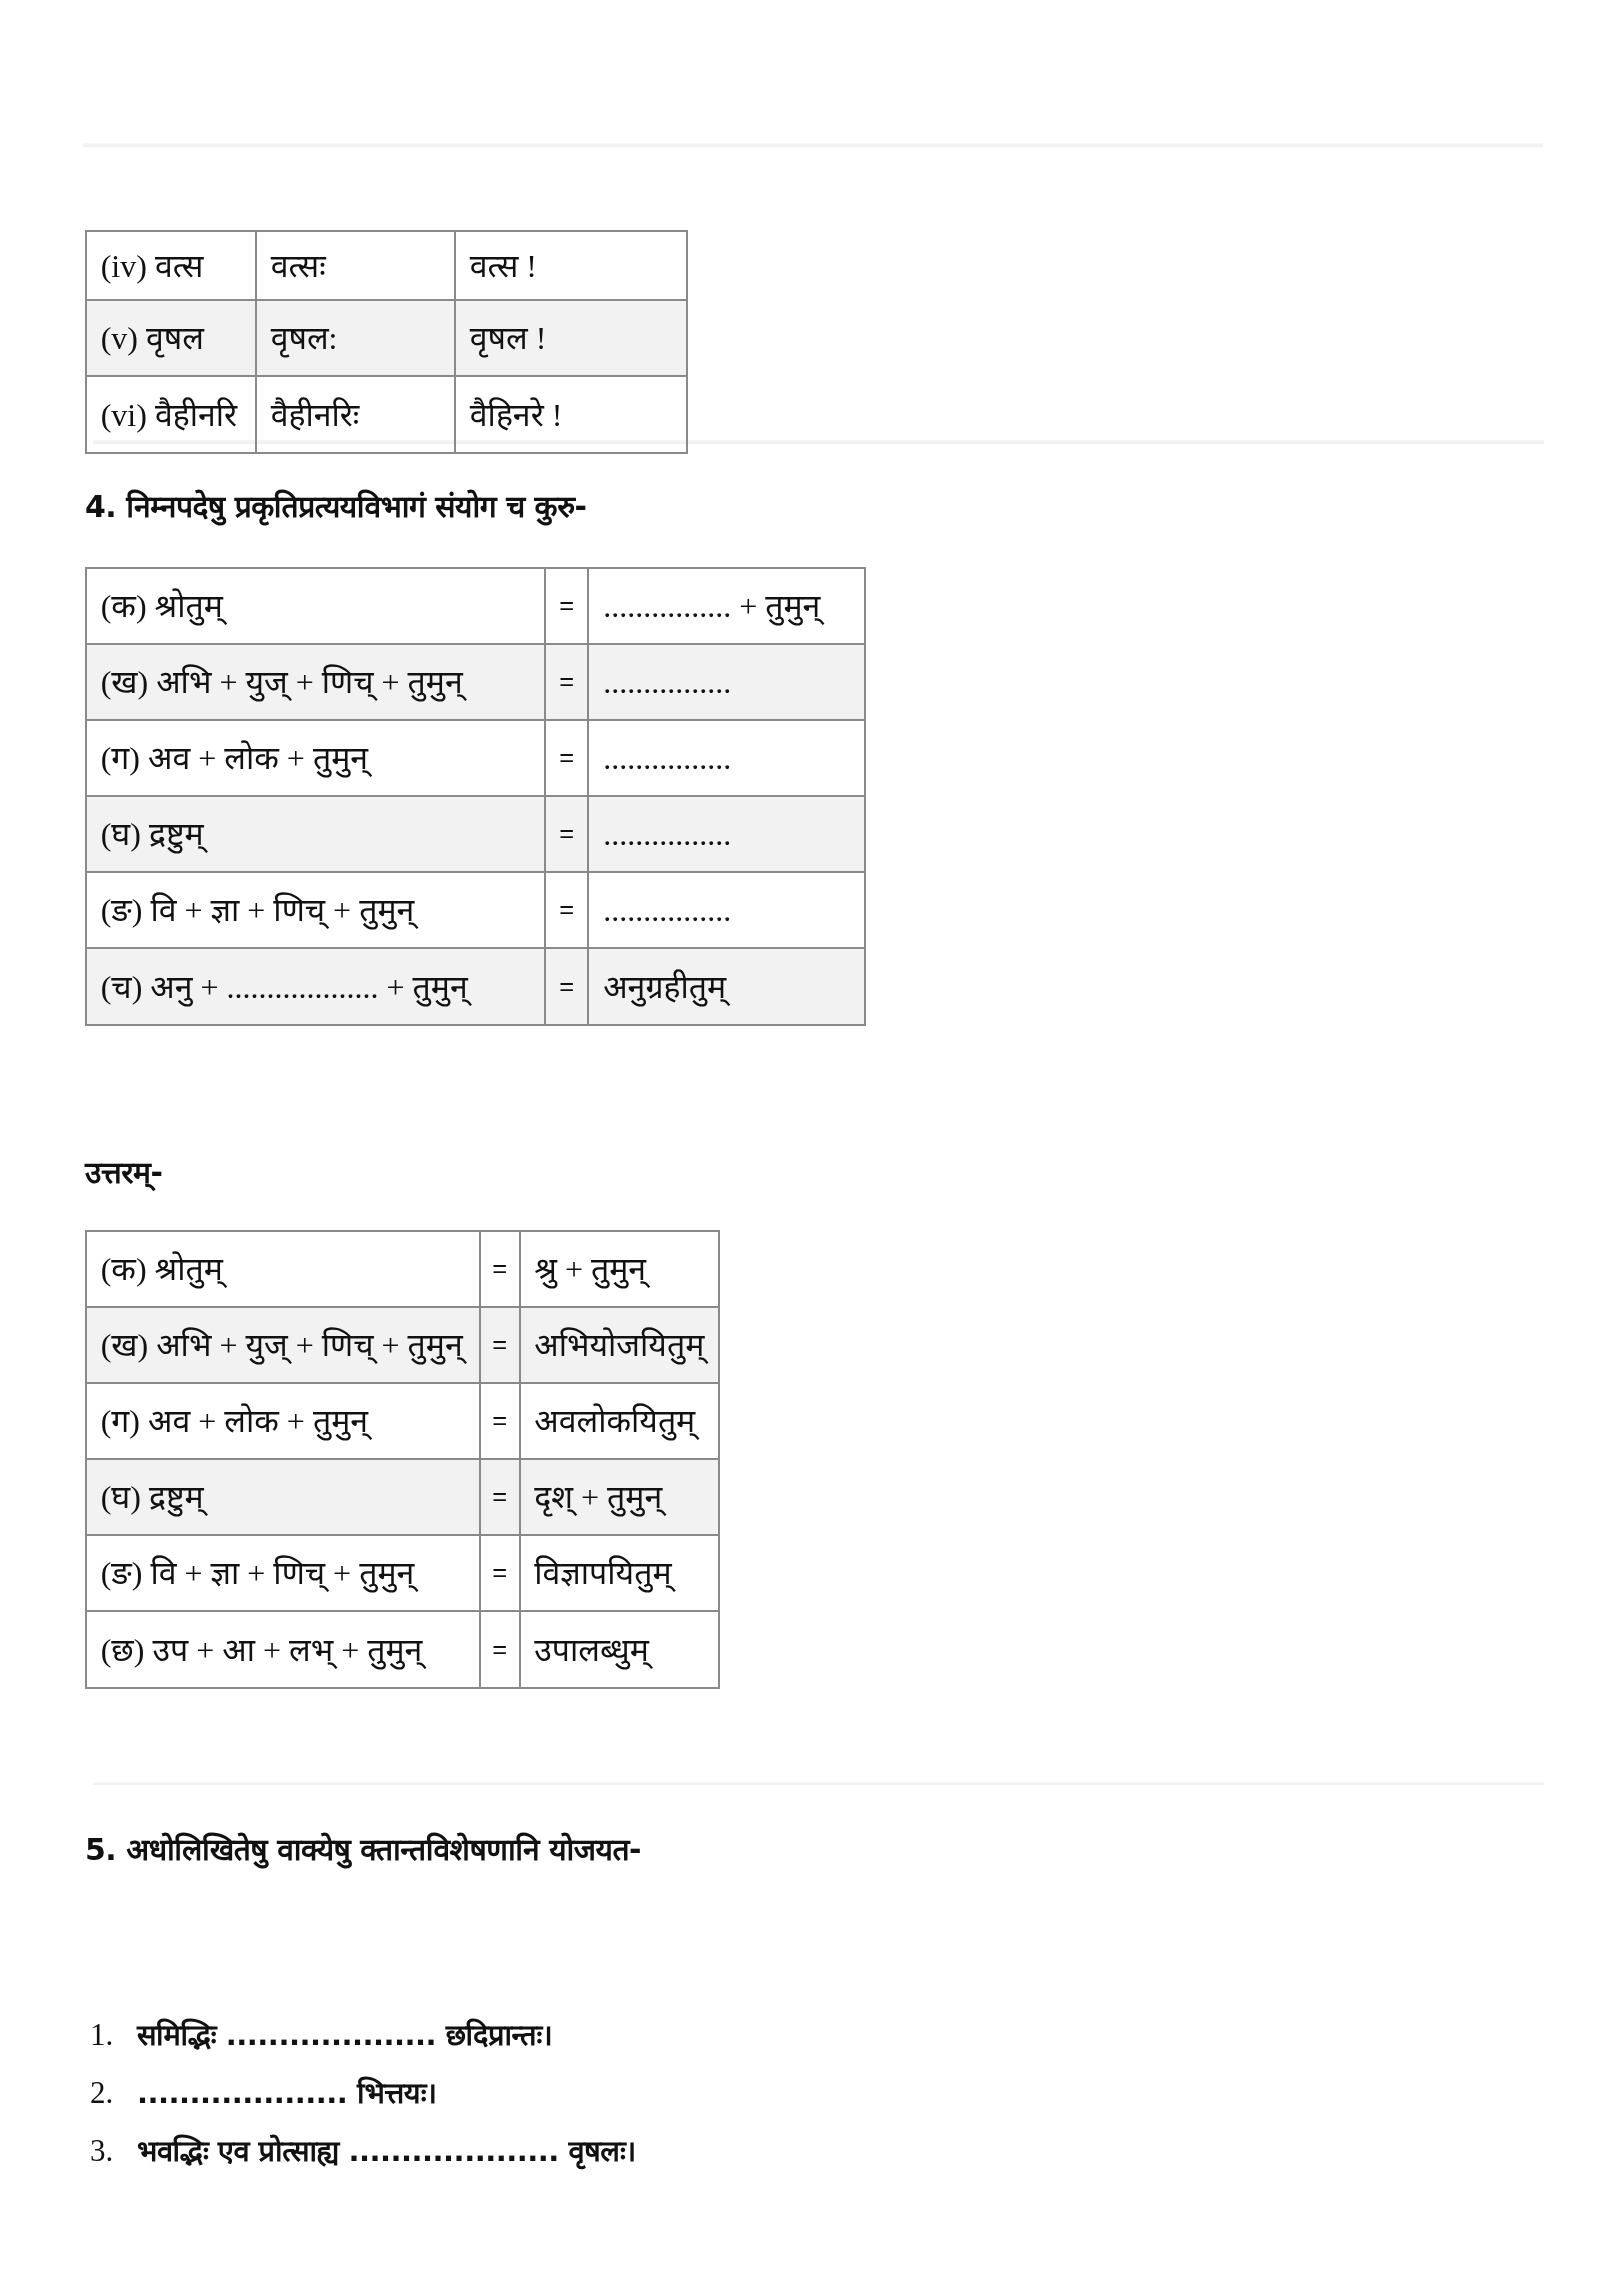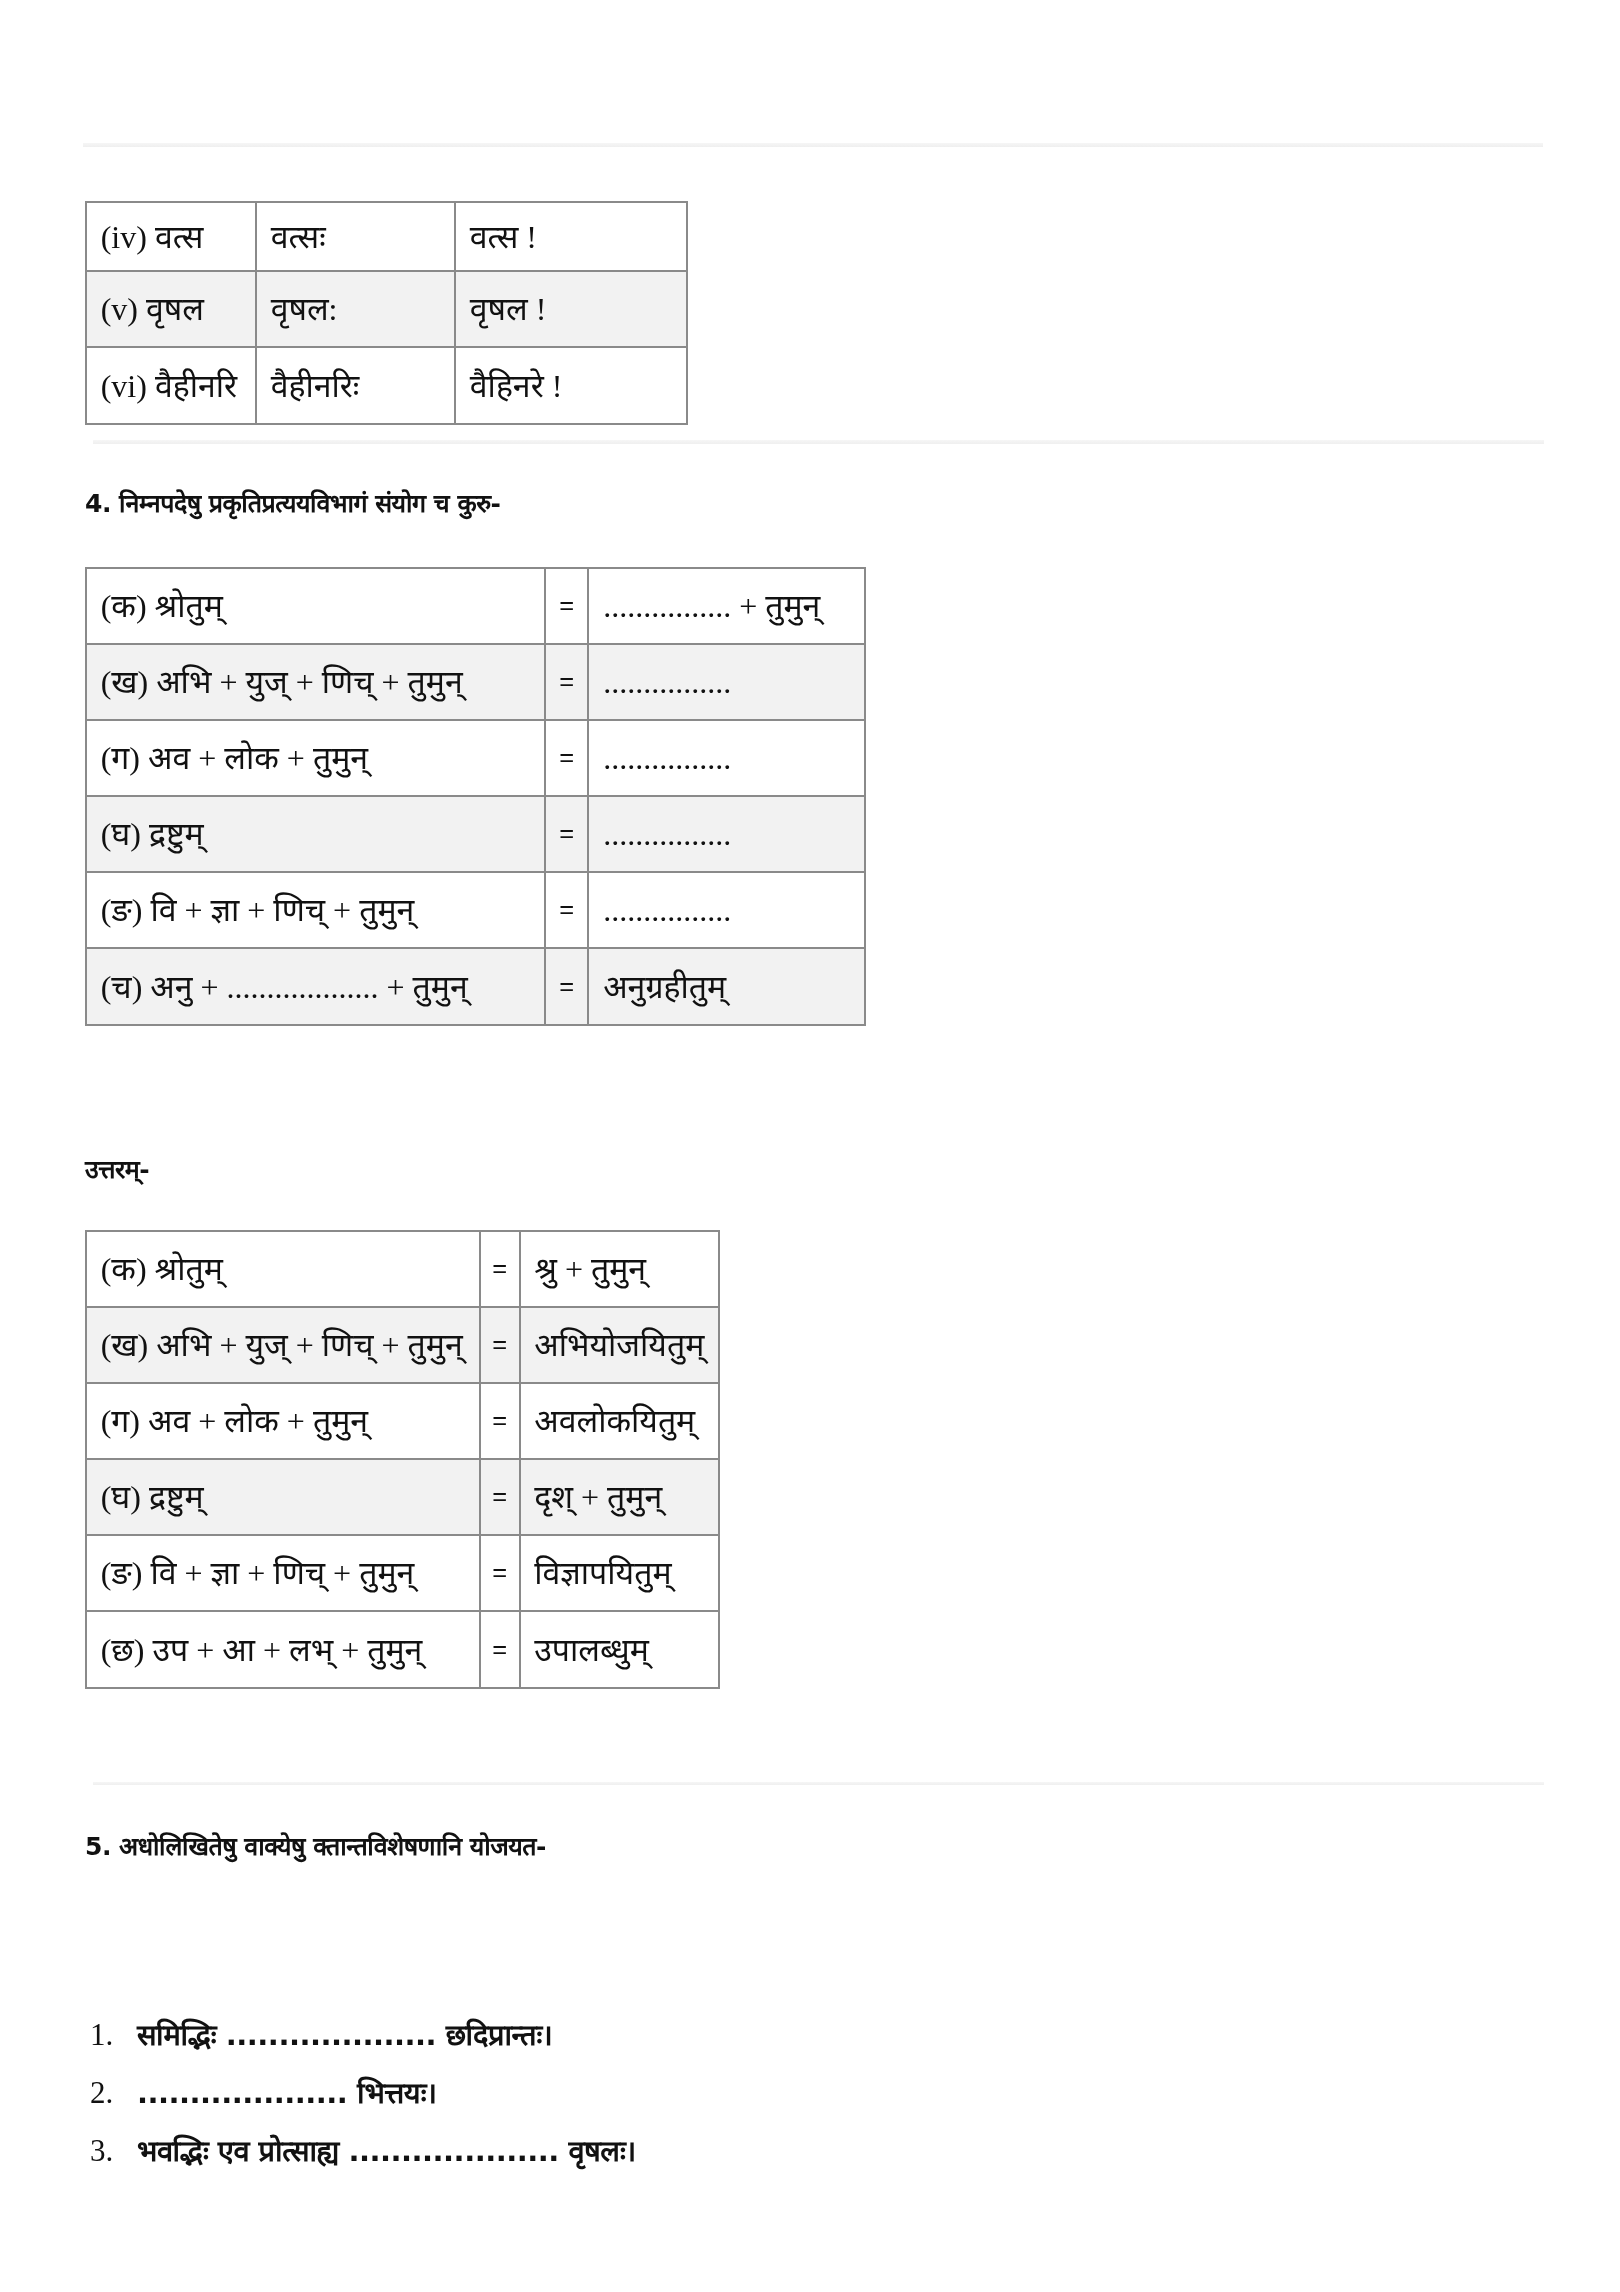--- a/index.html
+++ b/index.html
@@ -18,26 +18,26 @@
     font-size: 32px; line-height: 1;
   }
   table.grid td {
     border: 2.9px solid #8a8a8a;
     padding: 0 13.7px;
     vertical-align: middle;
     white-space: nowrap;
   }
   table.grid tr.alt td { background: #f2f2f2; }
   table.grid td.eq { text-align: center; padding: 0; font-family: "Liberation Sans", sans-serif; font-size: 25.5px; }
-  table.top { border-top: none; }
+  table.top { border-top: none; margin-top: 29px; }
   .u { text-decoration-thickness: 2.9px; text-underline-offset: 5.9px; }
   .heading {
     position: absolute; left: 85px;
     font-family: "DejaVu Sans", sans-serif;
-    font-weight: bold; font-size: 25px; letter-spacing: -0.5px;
+    font-weight: bold; font-size: 30px; letter-spacing: -0.5px;
     color: #111;
   }
   .list {
     position: absolute; left: 90px; margin: 0; padding: 0; list-style: none;
     font-family: "DejaVu Sans", sans-serif; font-size: 29px;
   }
   .list li { height: 58px; line-height: 45px; white-space: nowrap; }
   .list .num { display: inline-block; width: 47px; font-family: "Liberation Serif", serif; font-size: 31px; font-weight: normal; }
   .list .txt { font-weight: bold; letter-spacing: -0.5px; }
 </style>

